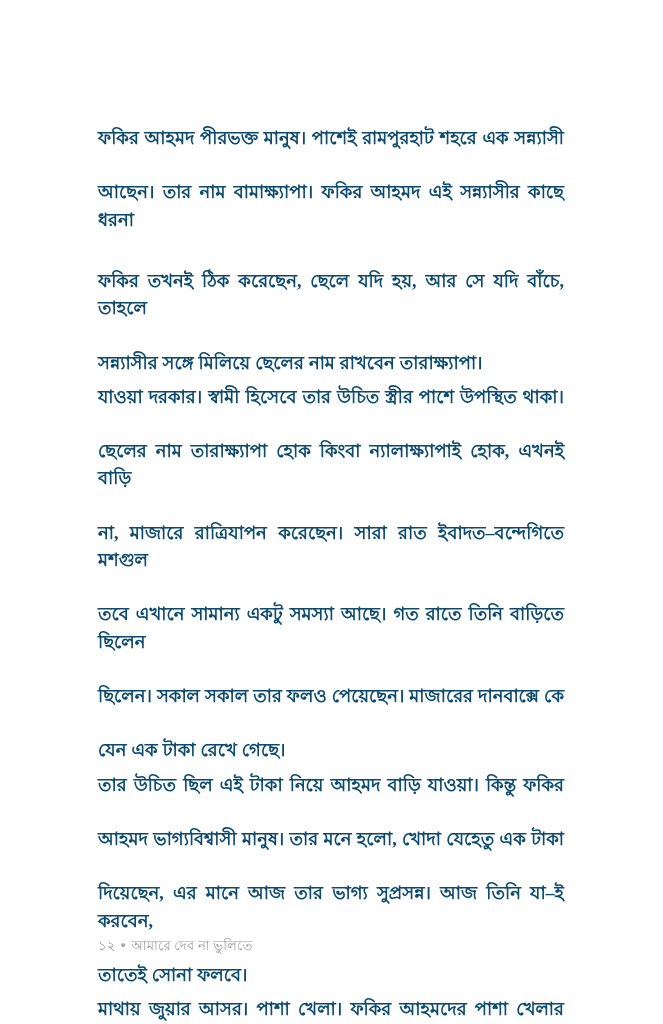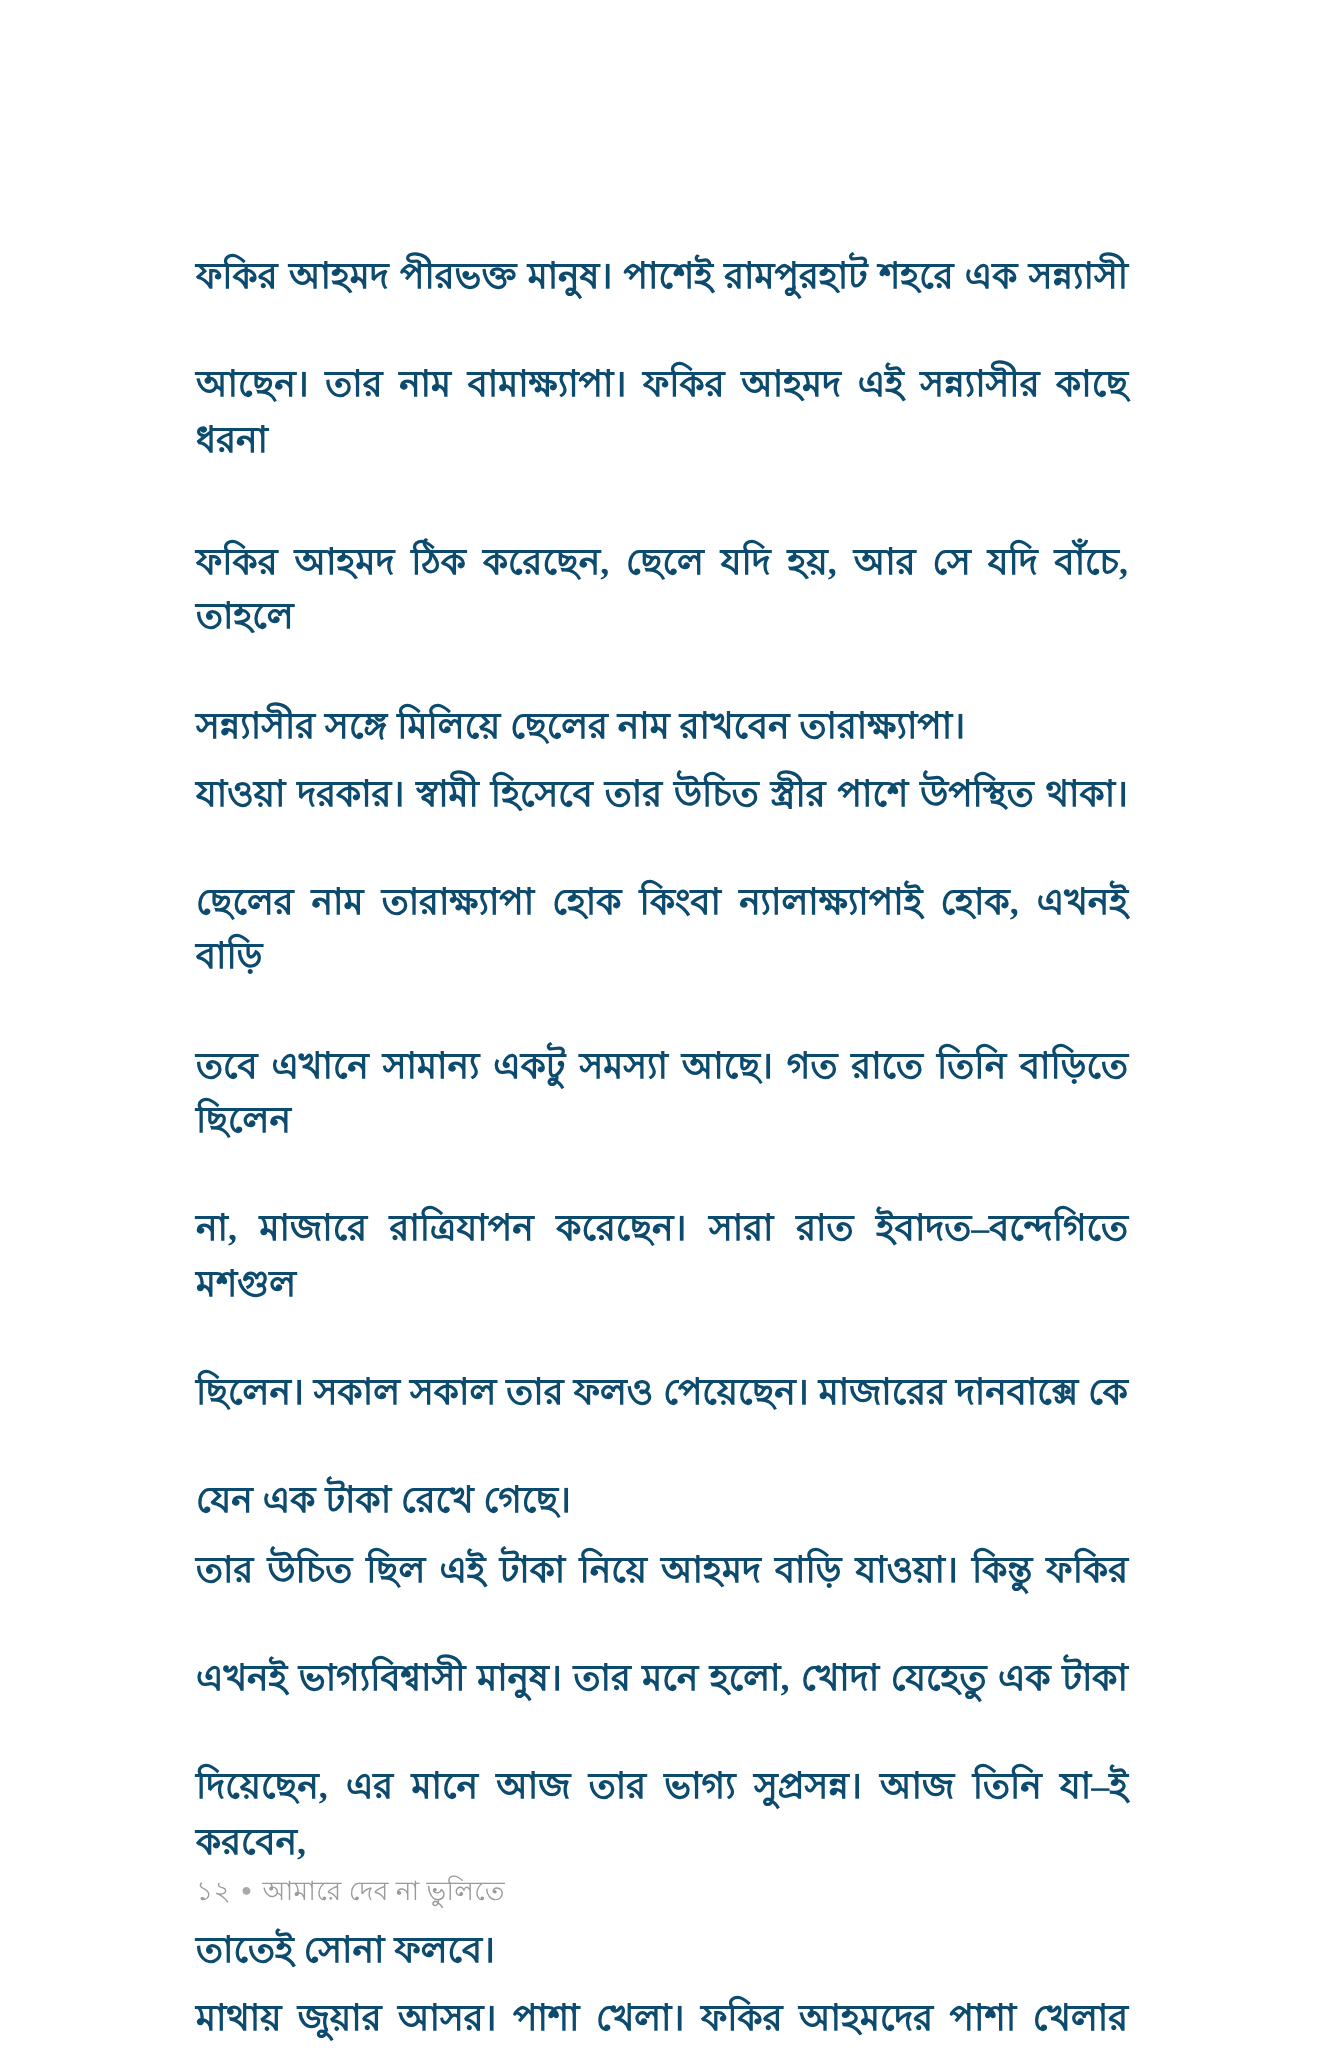--- a/index.html
+++ b/index.html
@@ -96,34 +96,34 @@
 <body>
 
 <div class="page">
 
   <div class="text-block">
       <p class="para">
         <span class="line">ফকির আহমদ পীরভক্ত মানুষ। পাশেই রামপুরহাট শহরে এক সন্ন্যাসী</span>
         <span class="line">আছেন। তার নাম বামাক্ষ্যাপা। ফকির আহমদ এই সন্ন্যাসীর কাছে ধরনা</span>
       </p>
       <p class="para">
-        <span class="line">ফকির আহমদ ঠিক করেছেন, ছেলে যদি হয়, আর সে যদি বাঁচে, তাহলে</span>
+        <span class="line">ফকির তখনই ঠিক করেছেন, ছেলে যদি হয়, আর সে যদি বাঁচে, তাহলে</span>
         <span class="line last">সন্ন্যাসীর সঙ্গে মিলিয়ে ছেলের নাম রাখবেন তারাক্ষ্যাপা।</span>
       </p>
       <p class="para">
         <span class="line">যাওয়া দরকার। স্বামী হিসেবে তার উচিত স্ত্রীর পাশে উপস্থিত থাকা।</span>
         <span class="line">ছেলের নাম তারাক্ষ্যাপা হোক কিংবা ন্যালাক্ষ্যাপাই হোক, এখনই বাড়ি</span>
+        <span class="line">না, মাজারে রাত্রিযাপন করেছেন। সারা রাত ইবাদত–বন্দেগিতে মশগুল</span>
         <span class="line">তবে এখানে সামান্য একটু সমস্যা আছে। গত রাতে তিনি বাড়িতে ছিলেন</span>
-        <span class="line">না, মাজারে রাত্রিযাপন করেছেন। সারা রাত ইবাদত–বন্দেগিতে মশগুল</span>
         <span class="line">ছিলেন। সকাল সকাল তার ফলও পেয়েছেন। মাজারের দানবাক্সে কে</span>
         <span class="line last">যেন এক টাকা রেখে গেছে।</span>
       </p>
       <p class="para">
         <span class="line">তার উচিত ছিল এই টাকা নিয়ে আহমদ বাড়ি যাওয়া। কিন্তু ফকির</span>
-        <span class="line">এখনই ভাগ্যবিশ্বাসী মানুষ। তার মনে হলো, খোদা যেহেতু এক টাকা</span>
+        <span class="line">আহমদ ভাগ্যবিশ্বাসী মানুষ। তার মনে হলো, খোদা যেহেতু এক টাকা</span>
         <span class="line">দিয়েছেন, এর মানে আজ তার ভাগ্য সুপ্রসন্ন। আজ তিনি যা–ই করবেন,</span>
         <span class="line last">তাতেই সোনা ফলবে।</span>
       </p>
       <p class="para">
         <span class="line">মাথায় জুয়ার আসর। পাশা খেলা। ফকির আহমদের পাশা খেলার</span>
       </p>
     </div>
 
   <div class="footer">
     <span class="page-number">১২</span><span class="sep">●</span><span class="book-title">আমারে দেব না ভুলিতে</span>

